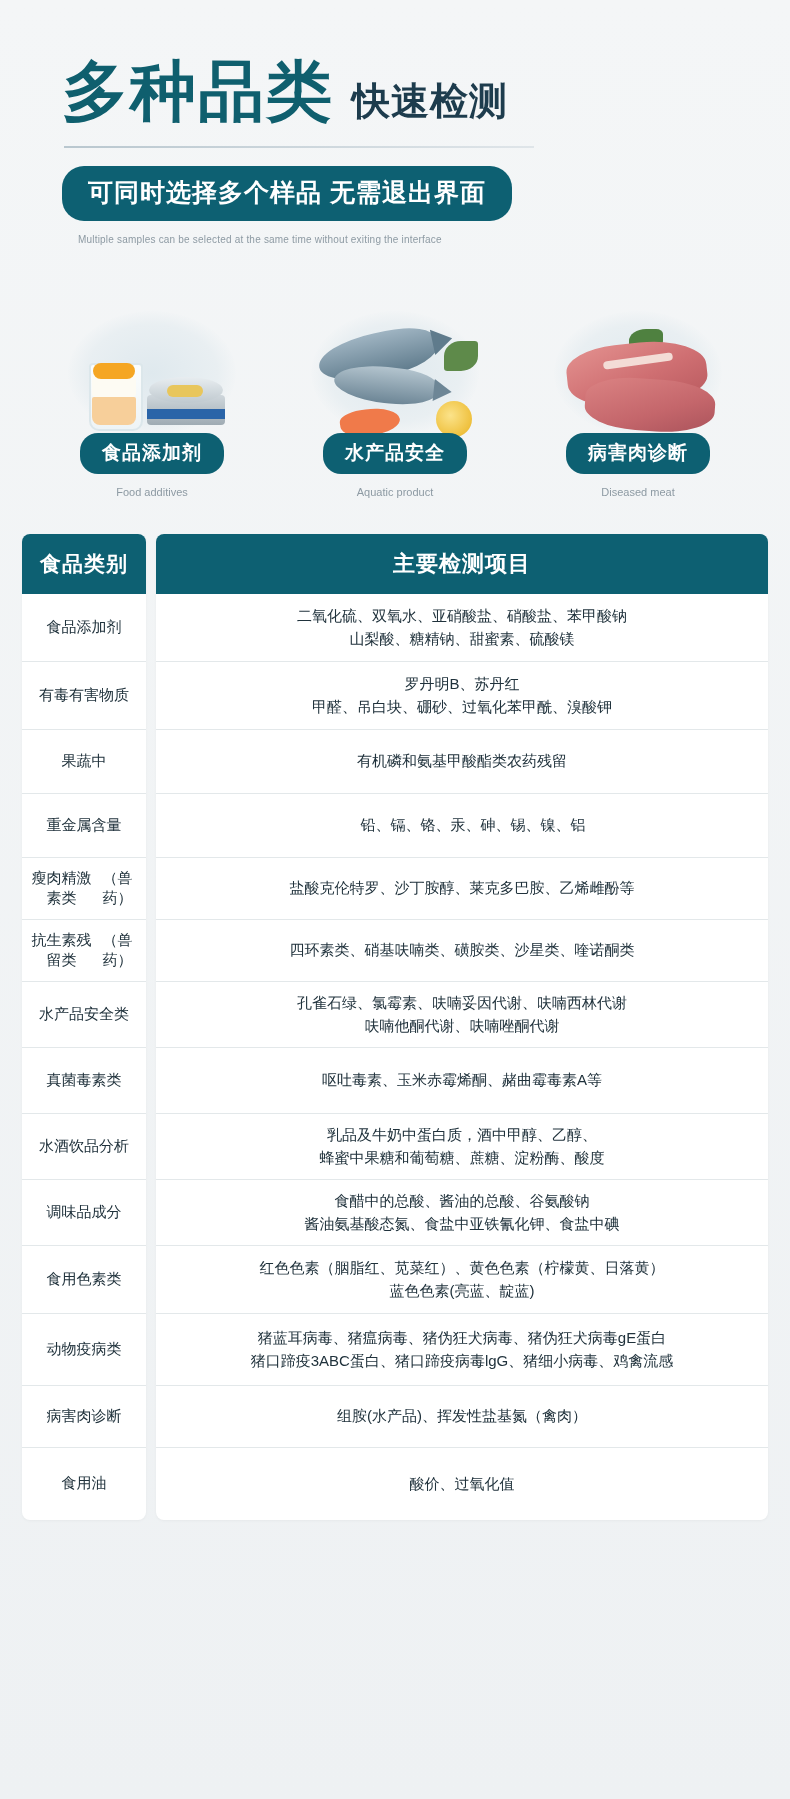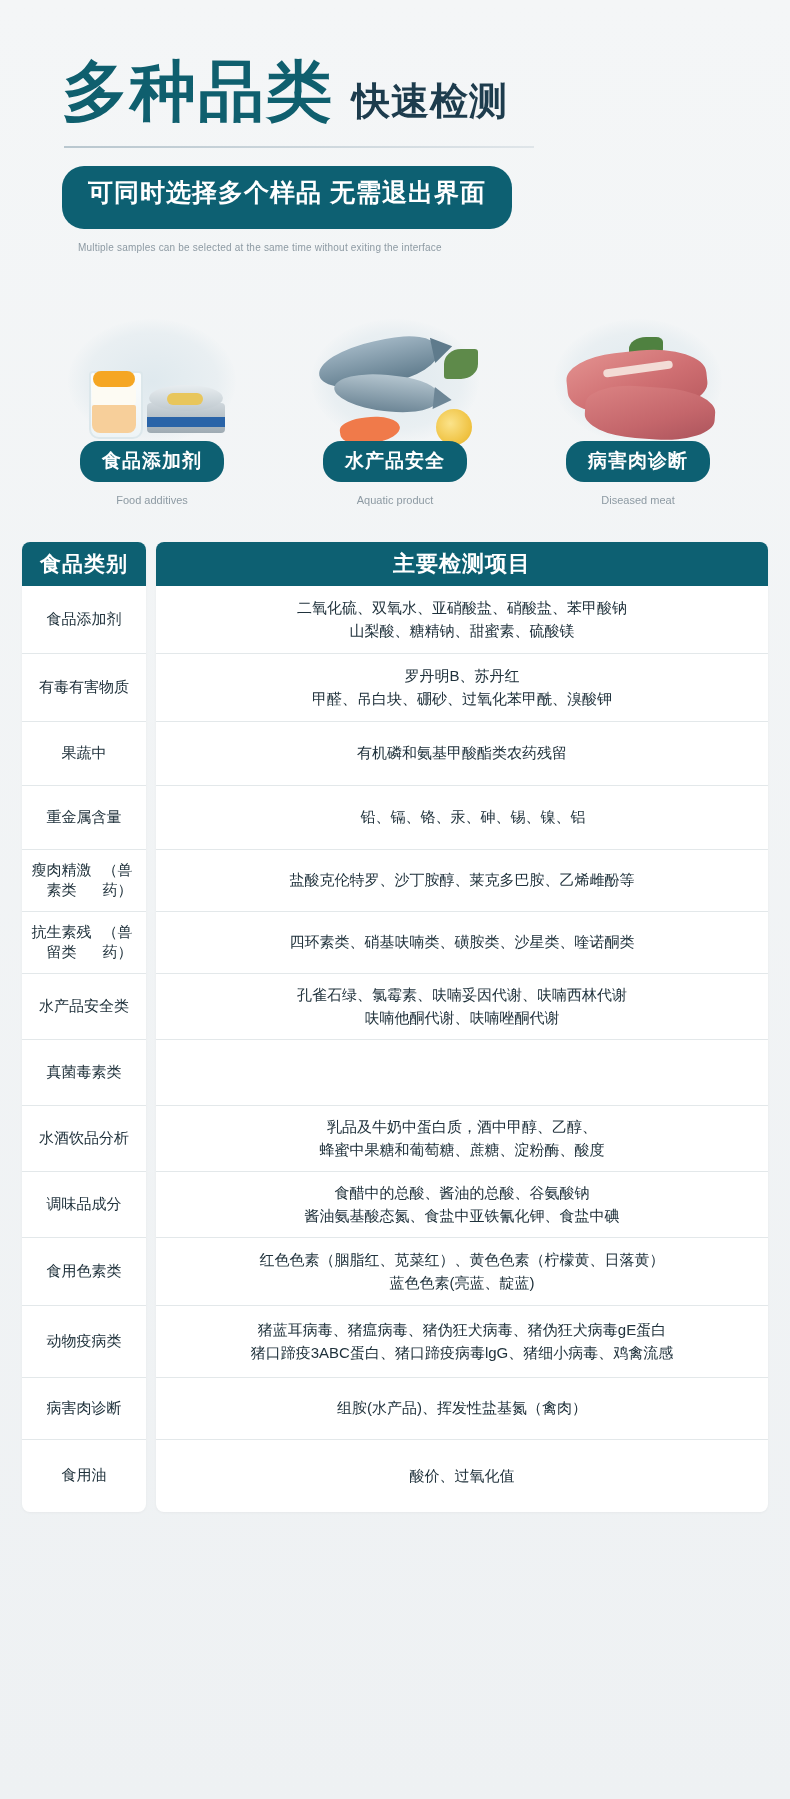--- a/index.html
+++ b/index.html
@@ -53,21 +53,21 @@
     background: linear-gradient(90deg, #b9c7cf 0%, #dfe5e9 100%);
   }
   .banner {
     margin: 18px 0 0 62px;
     display: inline-block;
     background: #0d6072;
     color: #ffffff;
     font-size: 25px;
     font-weight: bold;
     letter-spacing: 1px;
-    padding: 10px 26px 20px 26px;
+    padding: 10px 26px 12px 26px;
     border-radius: 22px;
   }
   .banner-en {
     margin: 13px 0 0 78px;
     font-size: 10px;
     color: #8d9aa3;
     letter-spacing: 0.2px;
   }
 
   
@@ -333,21 +333,21 @@
     overflow: hidden;
     box-shadow: 0 1px 3px rgba(0,0,0,0.04);
   }
   .head-left, .head-right {
     background: #0d6072;
     color: #ffffff;
     font-weight: bold;
     display: flex;
     align-items: center;
     justify-content: center;
-    height: 44px;
+    height: 60px;
     font-size: 21px;
     letter-spacing: 1px;
   }
   .head-right { font-size: 22px; }
 
   .cell {
     display: flex;
     align-items: center;
     justify-content: center;
     text-align: center;
@@ -520,20 +520,21 @@
             </div>
           </div>
           <div class="cell cell-right" style="height: 66px;">
             <div>
               <span>孔雀石绿、氯霉素、呋喃妥因代谢、呋喃西林代谢</span>
               <span>呋喃他酮代谢、呋喃唑酮代谢</span>
             </div>
           </div>
           <div class="cell cell-right" style="height: 66px;">
             <div>
+              <span>呕吐毒素、玉米赤霉烯酮、赭曲霉毒素A等</span>
             </div>
           </div>
           <div class="cell cell-right" style="height: 66px;">
             <div>
               <span>乳品及牛奶中蛋白质，酒中甲醇、乙醇、</span>
               <span>蜂蜜中果糖和葡萄糖、蔗糖、淀粉酶、酸度</span>
             </div>
           </div>
           <div class="cell cell-right" style="height: 66px;">
             <div>

